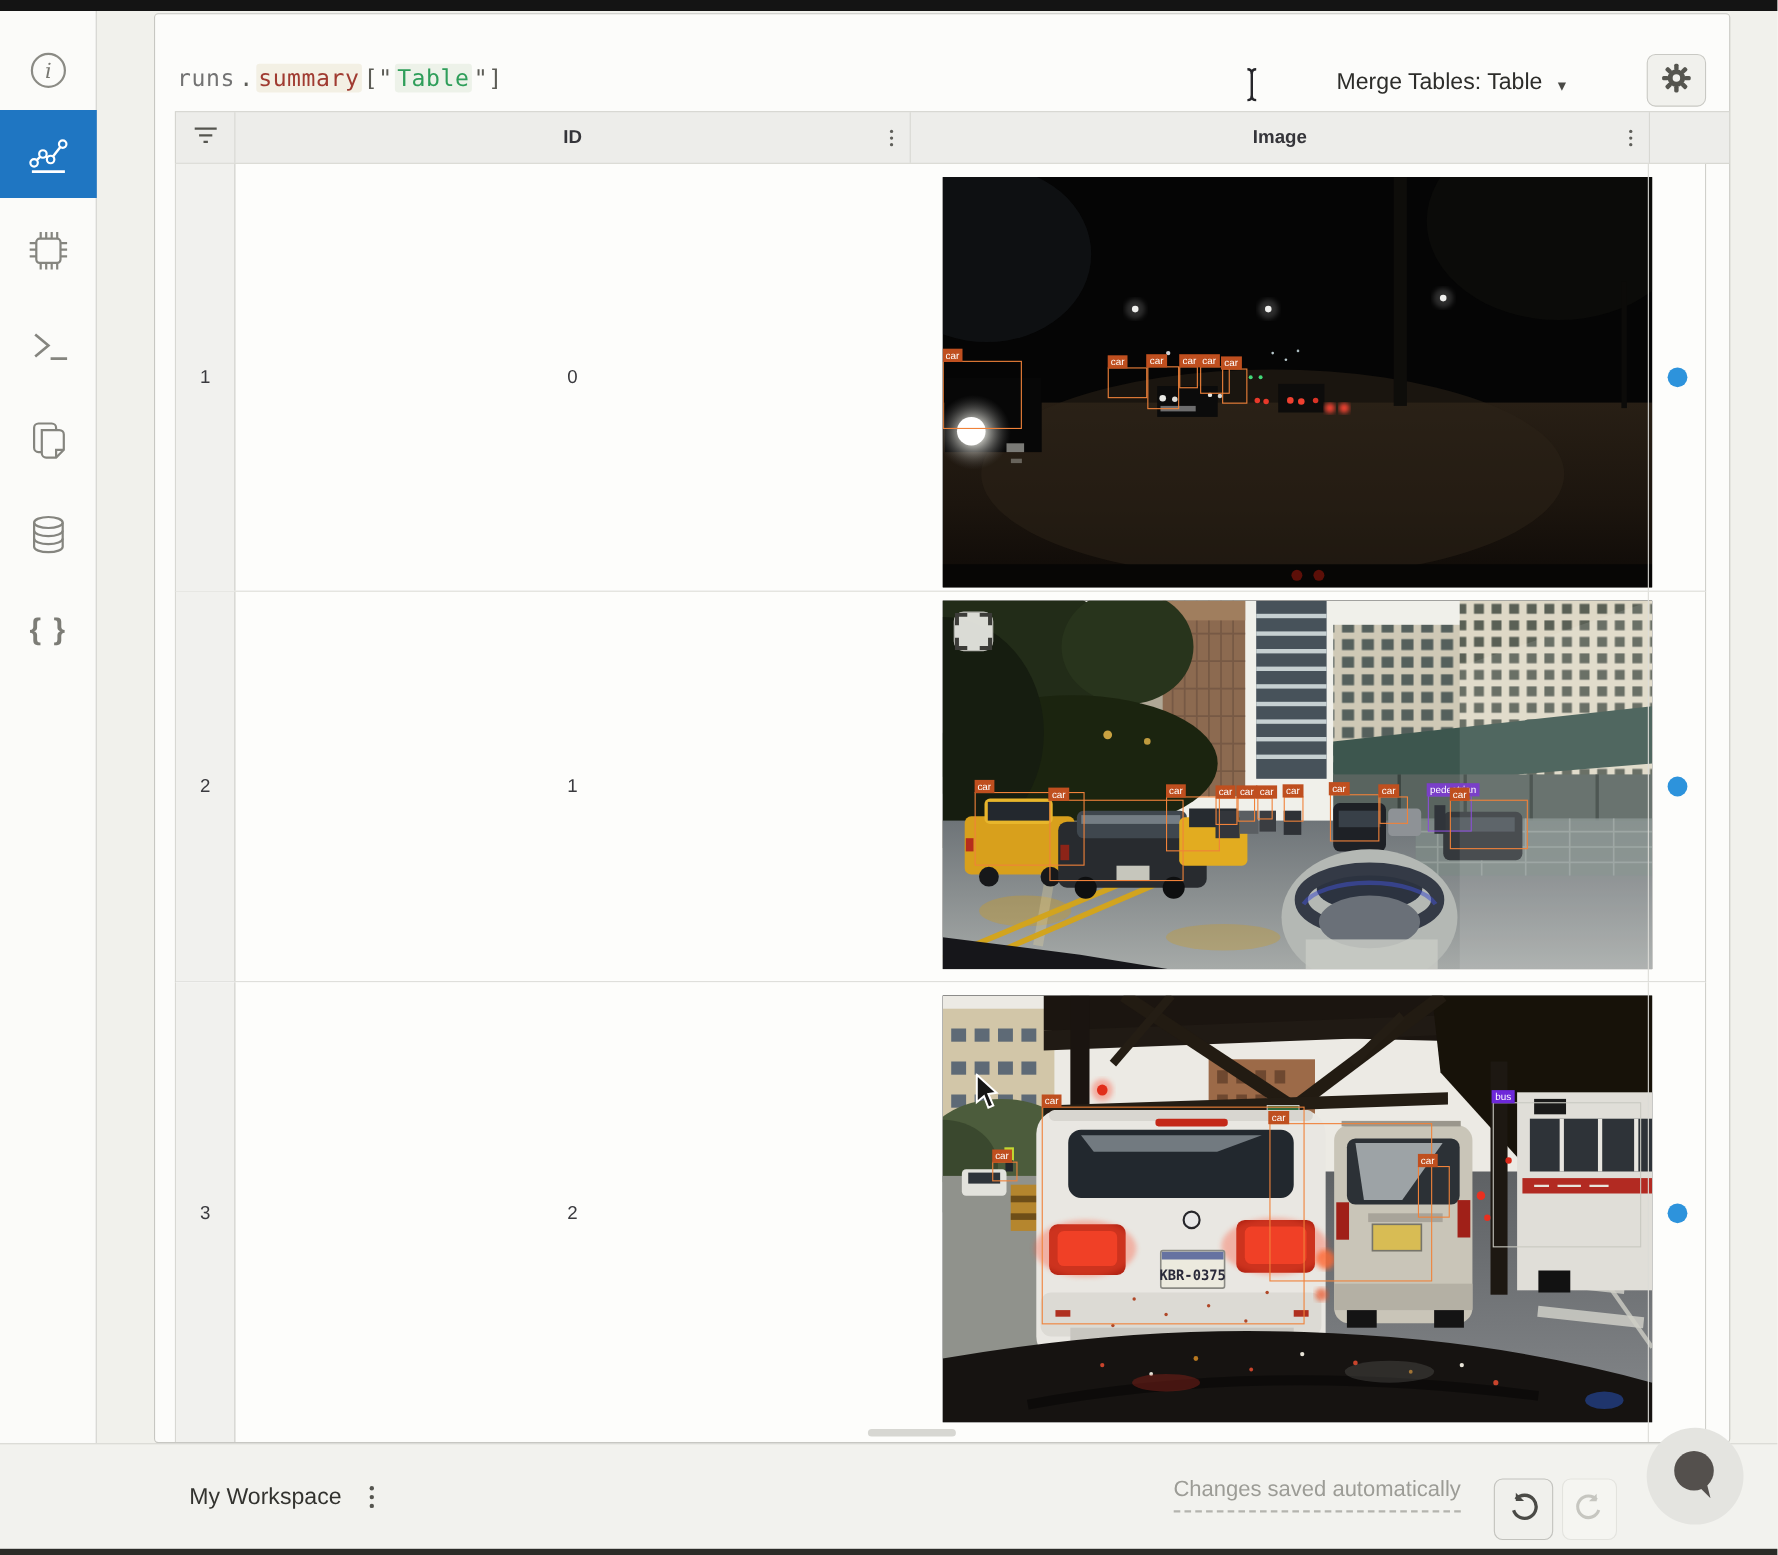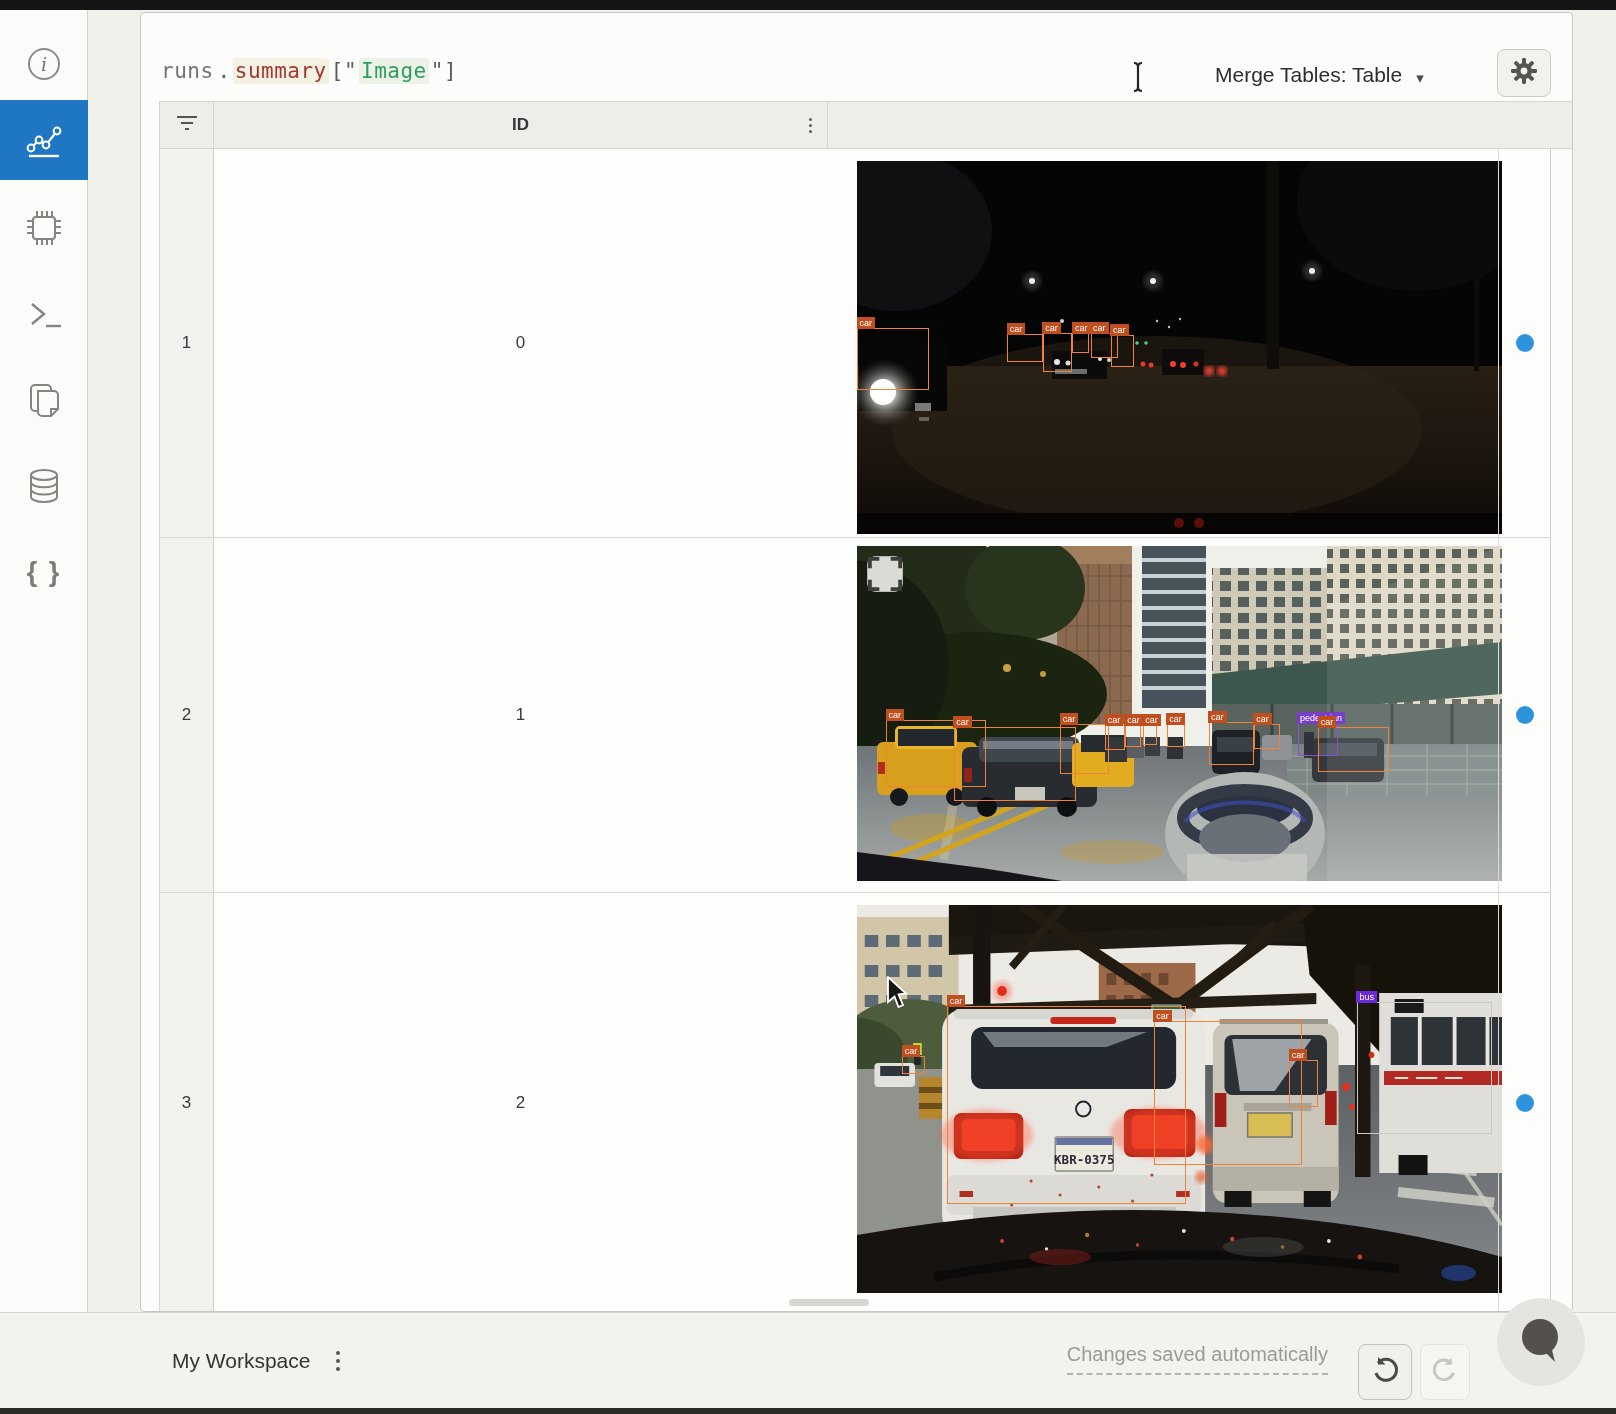--- a/index.html
+++ b/index.html
@@ -183,21 +183,21 @@
           </svg>
       </span>
     </div>
     <div class="side-item" style="top:522px;">
       <span class="braces-txt">{ }</span>
     </div>
   </aside>
 
   <main class="card">
 
-    <div class="code-line"><span class="tok orange">runs</span><span class="tok plain">.</span><span class="tok red-chip">summary</span><span class="tok plain">["</span><span class="tok green-chip">Image</span><span class="tok plain">"]</span></div>
+    <div class="code-line"><span class="tok orange">runs</span><span class="tok plain">.</span><span class="tok red-chip">summary</span><span class="tok plain">["</span><span class="tok green-chip">Table</span><span class="tok plain">"]</span></div>
 
     <span class="ibeam">
       <svg width="14" height="32" viewBox="0 0 14 32" stroke="#26262a" stroke-width="2.2" fill="none">
           <path d="M3 2 C5 2 7 3 7 6 L7 26 C7 29 5 30 3 30"></path>
           <path d="M11 2 C9 2 7 3 7 6 M7 26 C7 29 9 30 11 30"></path>
         </svg>
     </span>
 
     <div class="merge-wrap">
       <span class="merge-label">Merge Tables: Table</span>
@@ -230,20 +230,28 @@
         <span>
           <svg width="24" height="18" viewBox="0 0 24 18" stroke="#55554f" stroke-width="2">
               <line x1="2" y1="3" x2="22" y2="3"></line>
               <line x1="6" y1="9" x2="18" y2="9"></line>
               <line x1="10" y1="15" x2="14" y2="15"></line>
             </svg>
         </span>
       </div>
       <div class="th w-id">
         <span class="th-label">ID</span>
+        <span class="kebab">
+            <i></i>
+            <i></i>
+            <i></i>
+          </span>
+      </div>
+      <div class="th w-img">
+        <span class="th-label">Image</span>
         <span class="kebab">
             <i></i>
             <i></i>
             <i></i>
           </span>
       </div>
       <div class="th w-dots"></div>
     </div>
 
     <div class="tbody">

